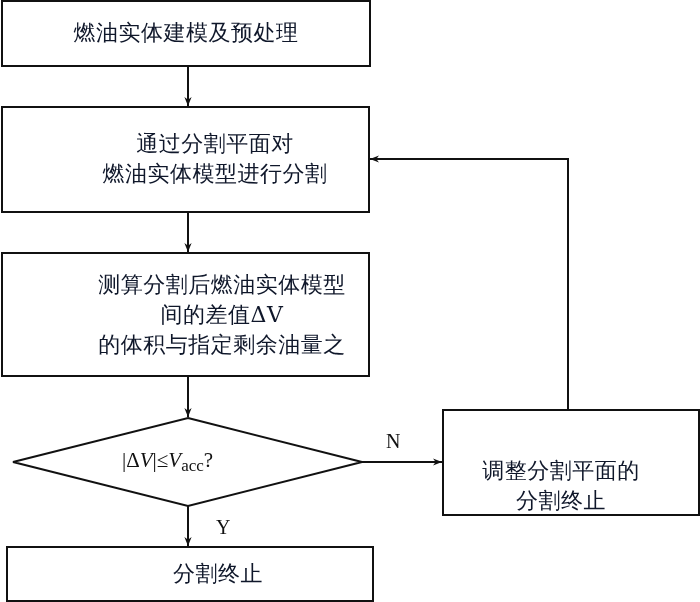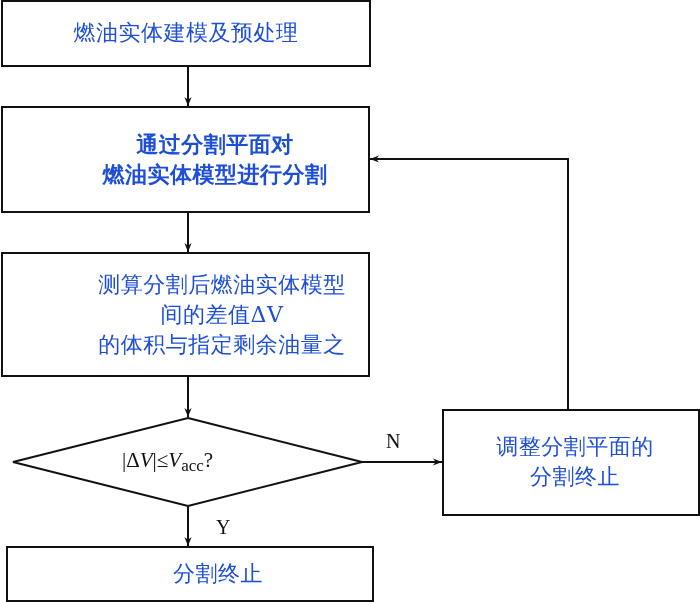--- a/index.html
+++ b/index.html
@@ -1,20 +1,20 @@
 <!DOCTYPE html>
 <html><head>
   <meta charset="utf-8">
   <style>
     html, body { margin: 0; padding: 0; background: #ffffff; }
     body { width: 700px; height: 602px; position: relative; overflow: hidden;
            font-family: "DejaVu Serif", "Liberation Serif", serif; color: #111; }
     svg.canvas { position: absolute; left: 0; top: 0; }
     .node-text { position: absolute; text-align: center; font-size: 22px; line-height: 30px;
-                 font-family: "DejaVu Serif", "Liberation Serif", serif; color: #1d4ed8; letter-spacing: 0.5px; }
+                 font-family: "DejaVu Serif", "Liberation Serif", serif; color: #0f172a; letter-spacing: 0.5px; }
     .label { position: absolute; font-size: 20px; font-family: "Liberation Serif", "DejaVu Serif", serif; color: #111; }
     .cond { position: absolute; font-size: 21px; font-family: "Liberation Serif", "DejaVu Serif", serif; color: #111; white-space: nowrap; }
     .cond i { font-style: italic; }
     .cond sub { font-size: 17px; font-style: normal; vertical-align: -4px; }
   </style>
 </head>
 <body>
 
 <svg class="canvas" width="700" height="602" viewBox="0 0 700 602">
   <defs>
@@ -37,36 +37,36 @@
     <line x1="188" y1="506" x2="188" y2="546" marker-end="url(#arrow)"></line>
     <line x1="362" y1="462" x2="442" y2="462" marker-end="url(#arrow)"></line>
     <polyline points="568,410 568,159 370,159" marker-end="url(#arrow)"></polyline>
   </g>
 </svg>
 
 <div class="node-text" style="left:2px; top:18px; width:368px;">
   <div>燃油实体建模及预处理</div>
 </div>
 
-<div class="node-text" style="left:2px; top:129px; width:426px;font-weight:bold;">
+<div class="node-text" style="left:2px; top:129px; width:426px;">
   <div>通过分割平面对</div>
   <div>燃油实体模型进行分割</div>
 </div>
 
 <div class="node-text" style="left:2px; top:270px; width:440px;">
   <div>测算分割后燃油实体模型</div>
   <div>间的差值ΔV</div>
   <div>的体积与指定剩余油量之</div>
 </div>
 
 <div class="cond" style="left:122px; top:448px;">
   <span>|Δ</span><i>V</i><span>|</span><span>≤</span><i>V</i><sub>acc</sub><span>?</span>
 </div>
 
-<div class="node-text" style="left:443px; top:432px; width:236px;margin-left:14px;">
+<div class="node-text" style="left:443px; top:456px; width:236px;">
   <div>调整分割平面的</div>
   <div>分割终止</div>
 </div>
 
 <div class="node-text" style="left:7px; top:559px; width:366px;padding-left:28px;">
   <div>分割终止</div>
 </div>
 
 <div class="label" style="left:386px; top:430px;">N</div>
 <div class="label" style="left:216px; top:516px;">Y</div>

